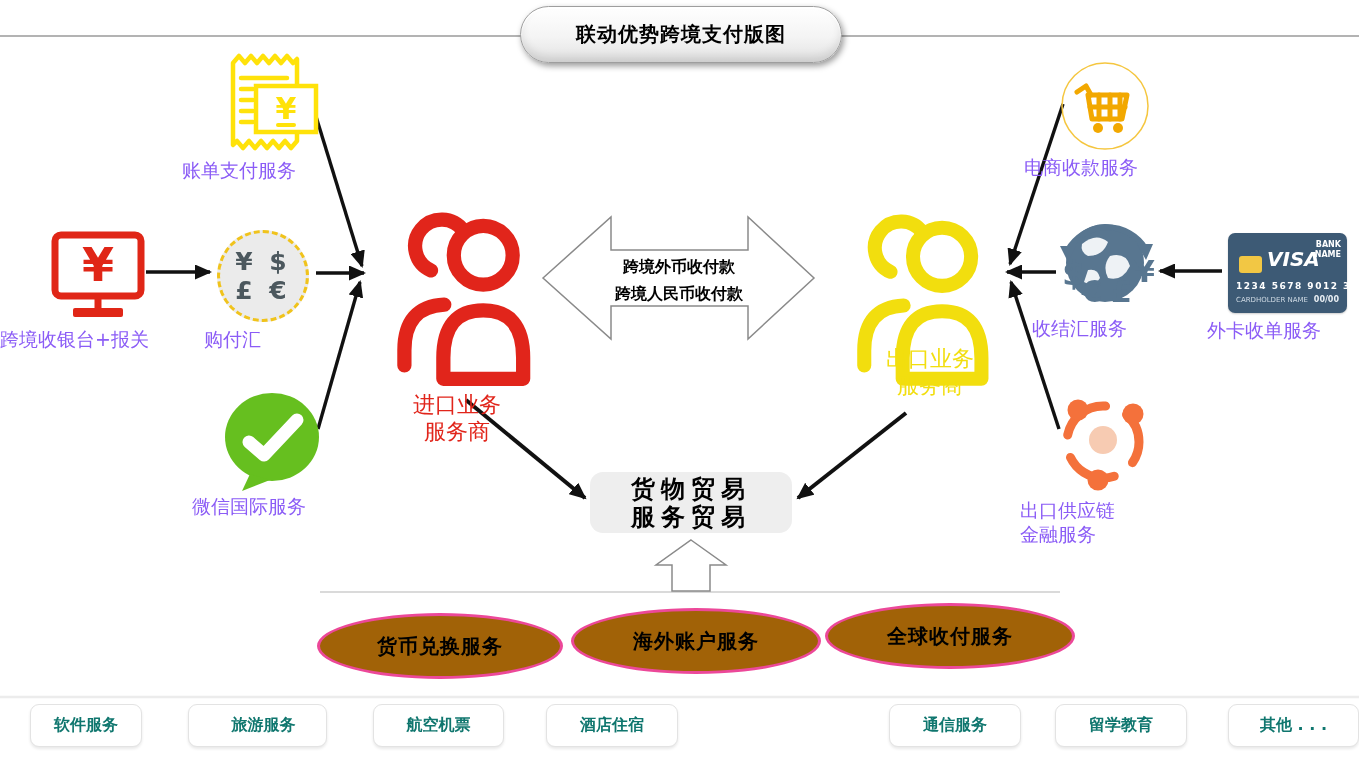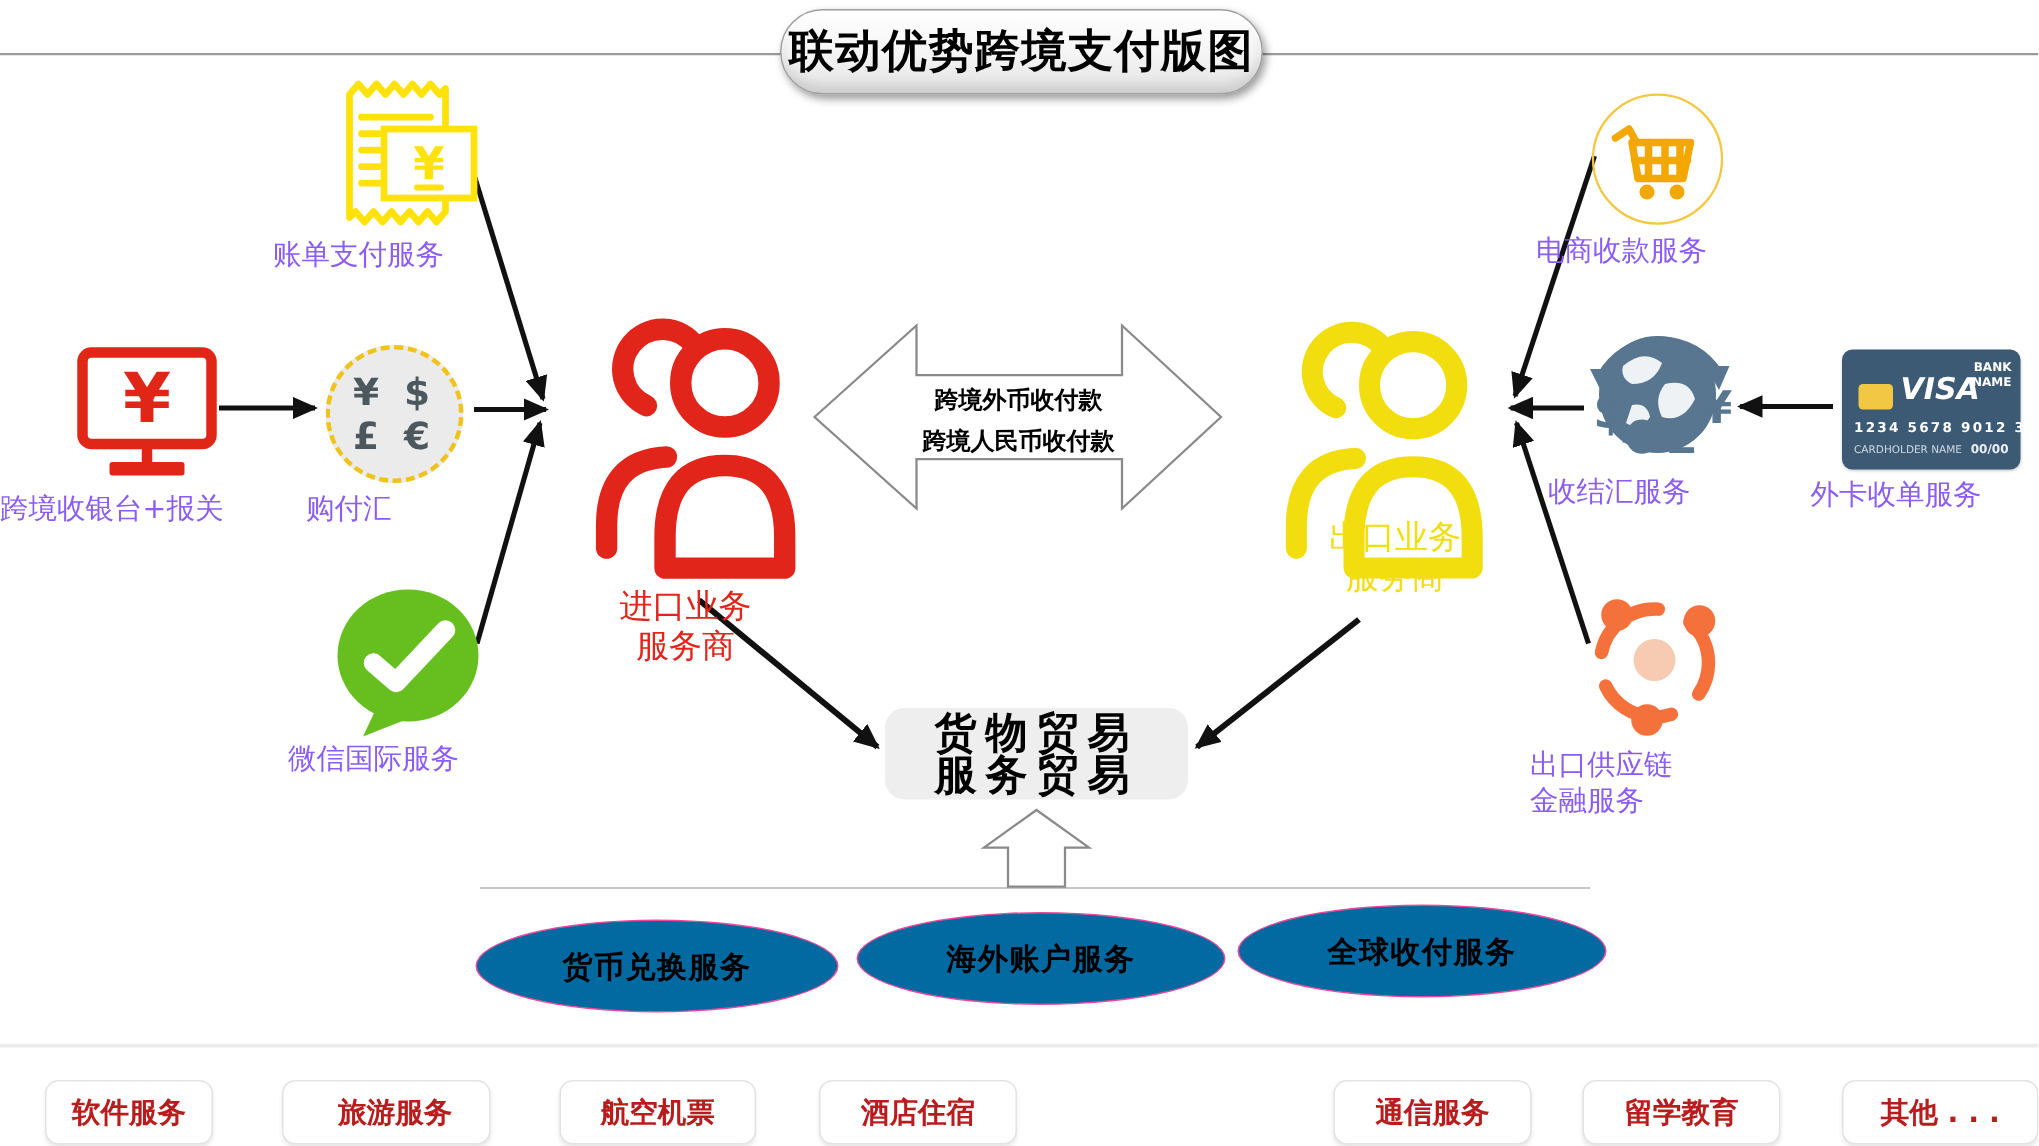--- a/index.html
+++ b/index.html
@@ -8,53 +8,53 @@
     font-family:"DejaVu Sans","Liberation Sans",sans-serif;
   }
   #overlay{position:absolute;left:0;top:0;z-index:1;}
   .abs{position:absolute;z-index:2;}
   .title-pill{
     left:520px;top:6px;width:320px;height:55px;border-radius:29px;
     background:linear-gradient(180deg,#ffffff 0%,#f4f4f4 55%,#e2e2e2 100%);
     border:1px solid #9e9e9e;
     box-shadow:2px 3px 6px rgba(0,0,0,.40), inset 0 2px 2px #fff, inset 0 -5px 8px rgba(0,0,0,.10);
     display:flex;align-items:center;justify-content:center;
-    font-size:30px;font-weight:bold;color:#000;letter-spacing:1px;
+    font-size:20px;font-weight:bold;color:#000;letter-spacing:1px;
   }
   .svc-label{
     font-weight:normal;font-size:19px;color:#8b5cf6;text-align:left;line-height:24px;
   }
   .provider-label{font-weight:normal;font-size:22px;text-align:center;line-height:27px;}
   .red-text{color:#E1251B;}
   .yellow-text{color:#F2DE0E;}
   .exchange-circle{
     left:217px;top:230px;width:86px;height:86px;border-radius:50%;
     background:#ebebeb;border:3px dashed #F0C31C;
     display:flex;flex-direction:column;align-items:center;justify-content:center;
     font-weight:bold;font-size:25px;color:#4c585e;line-height:29px;letter-spacing:4px;
   }
   .arrow-text{
     left:576px;top:253px;width:206px;text-align:center;
     font-weight:bold;font-size:16px;color:#000;line-height:27px;
   }
   .trade-box{
     left:590px;top:472px;width:202px;height:61px;border-radius:13px;background:#eeeeee;
     display:flex;flex-direction:column;align-items:center;justify-content:center;
-    font-weight:bold;font-size:28px;color:#000;line-height:28px;letter-spacing:6px;
+    font-weight:bold;font-size:24px;color:#000;line-height:28px;letter-spacing:6px;
   }
   .ellipse{
-    width:240px;height:60px;border-radius:50%;background:#0369a1;border:1px solid #ec4899;
+    width:240px;height:60px;border-radius:50%;background:#a16207;border:3px solid #ec4899;
     display:flex;align-items:center;justify-content:center;
     font-weight:bold;font-size:20px;color:#000;letter-spacing:1px;
   }
   .chip{
     top:704px;height:41px;background:#fff;border:1px solid #e3e3e3;border-radius:9px;
     box-shadow:0 2px 3px rgba(0,0,0,.09);
     display:flex;align-items:center;justify-content:center;
-    font-weight:bold;font-size:19px;color:#b91c1c;margin-top:16px;
+    font-weight:bold;font-size:16px;color:#0f766e;
   }
   .card{
     left:1228px;top:233px;width:119px;height:80px;border-radius:7px;background:#3D5A75;
     color:#fff;box-shadow:0 1px 2px rgba(0,0,0,.2);
   }
   .card .chipbox{position:absolute;left:11px;top:23px;width:23px;height:17px;background:#F2C744;border-radius:3px;}
   .card .brand{position:absolute;left:39px;top:14px;font-size:20px;font-weight:bold;font-style:italic;letter-spacing:0px;}
   .card .bank{position:absolute;right:6px;top:7px;font-size:8px;font-weight:bold;text-align:right;line-height:10px;}
   .card .number{position:absolute;left:8px;top:48px;font-size:9px;font-weight:bold;letter-spacing:1.5px;white-space:nowrap;}
   .card .holder{position:absolute;left:8px;top:63px;font-size:7px;color:#cfdae4;}

